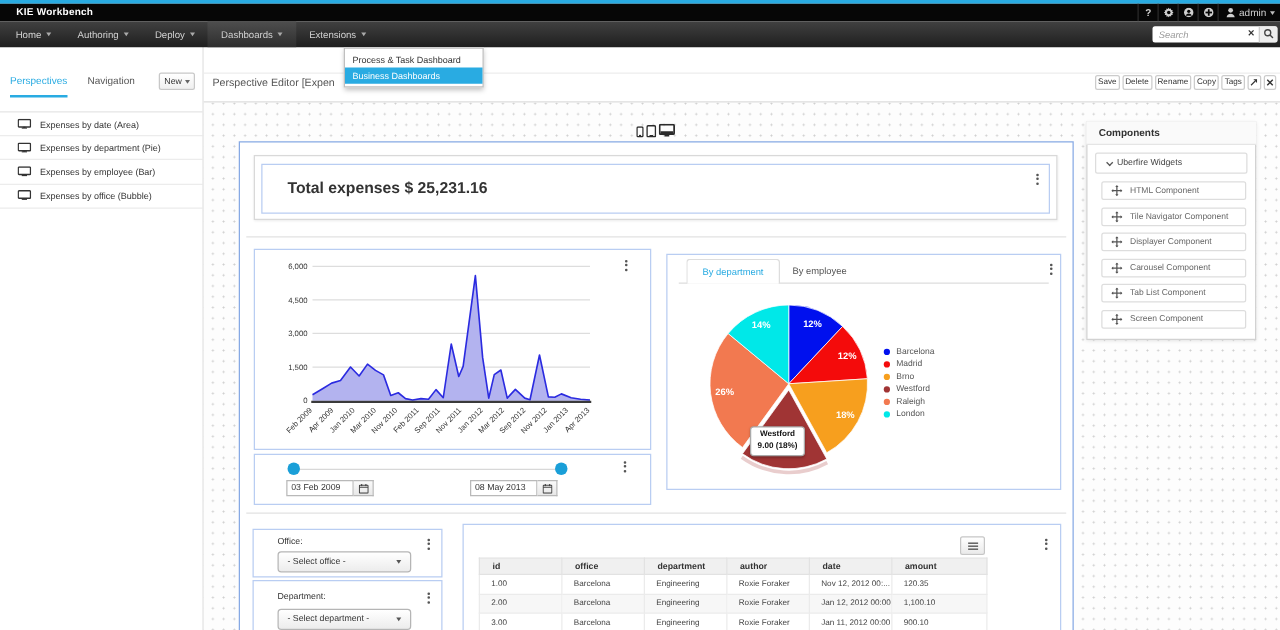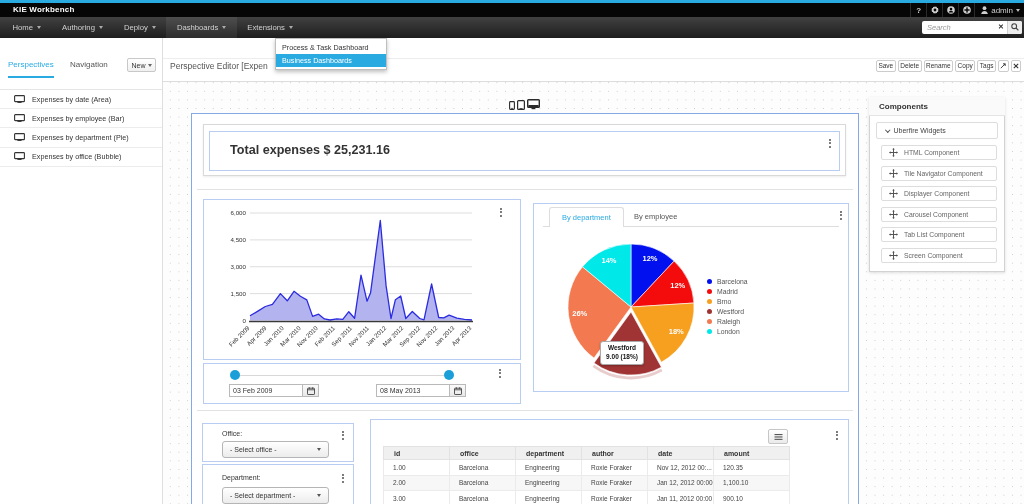--- a/index.html
+++ b/index.html
@@ -79,21 +79,21 @@
   #slider-panel { left:203px; top:363px; width:318px; height:41px; }
   #pie-panel { left:533px; top:203px; width:316px; height:189px; }
   #office-panel { left:202px; top:423px; width:152px; height:39px; }
   #dept-panel { left:202px; top:464px; width:152px; height:42px; }
   #table-panel { left:370px; top:419px; width:479px; height:87px; }
 
   
   #slider-track { left:231px; top:374.5px; width:222px; height:1.6px; background:#d8d8d8; }
   .slider-handle { width:10px; height:10px; border-radius:50%; background:#1a9fd8; top:370px; }
   .date-group { top:384px; height:13px; display:flex; }
-  .date-input { width:74px; height:13px; border:1px solid #b9b9b9; background:#fff; font-size:7px; color:#333; padding:0 0 0 3px; outline:none; font-family:"Liberation Sans", sans-serif; }
+  .date-input { width:54px; height:13px; border:1px solid #b9b9b9; background:#fff; font-size:7px; color:#333; padding:0 0 0 3px; outline:none; font-family:"Liberation Sans", sans-serif; }
   .cal-btn { width:16px; height:13px; border:1px solid #b9b9b9; border-left:none; background:linear-gradient(#fafafa,#e8e8e8); display:flex; align-items:center; justify-content:center; }
 
   
   #pie-tabs-line { left:543px; top:226px; width:296px; height:1px; background:#ddd; }
   .pie-tab { top:207px; height:20px; line-height:20px; font-size:7.5px; padding:0 12px; }
   #pie-tab-active { left:549px; color:#29abe2; background:#fff; border:1px solid #ddd; border-bottom:none; border-radius:3px 3px 0 0; z-index:2; }
   #pie-tab-2 { left:622px; color:#555; }
 
   
   #pie-legend { left:707px; top:277px; }
@@ -240,31 +240,31 @@
       <span>Expenses by date (Area)</span>
     </div>
     <div class="side-item">
       <span>
         <svg width="11" height="9" viewBox="0 0 11 9">
           <rect x="0.6" y="0.6" width="9.8" height="6" rx="0.7" fill="none" stroke="#333" stroke-width="1.1"></rect>
           <rect x="3.4" y="7" width="4.2" height="0.9" fill="#333"></rect>
           <rect x="4.6" y="6.4" width="1.8" height="1" fill="#333"></rect>
         </svg>
       </span>
-      <span>Expenses by employee (Bar)</span>
+      <span>Expenses by department (Pie)</span>
     </div>
     <div class="side-item">
       <span>
         <svg width="11" height="9" viewBox="0 0 11 9">
           <rect x="0.6" y="0.6" width="9.8" height="6" rx="0.7" fill="none" stroke="#333" stroke-width="1.1"></rect>
           <rect x="3.4" y="7" width="4.2" height="0.9" fill="#333"></rect>
           <rect x="4.6" y="6.4" width="1.8" height="1" fill="#333"></rect>
         </svg>
       </span>
-      <span>Expenses by department (Pie)</span>
+      <span>Expenses by employee (Bar)</span>
     </div>
     <div class="side-item">
       <span>
         <svg width="11" height="9" viewBox="0 0 11 9">
           <rect x="0.6" y="0.6" width="9.8" height="6" rx="0.7" fill="none" stroke="#333" stroke-width="1.1"></rect>
           <rect x="3.4" y="7" width="4.2" height="0.9" fill="#333"></rect>
           <rect x="4.6" y="6.4" width="1.8" height="1" fill="#333"></rect>
         </svg>
       </span>
       <span>Expenses by office (Bubble)</span>

